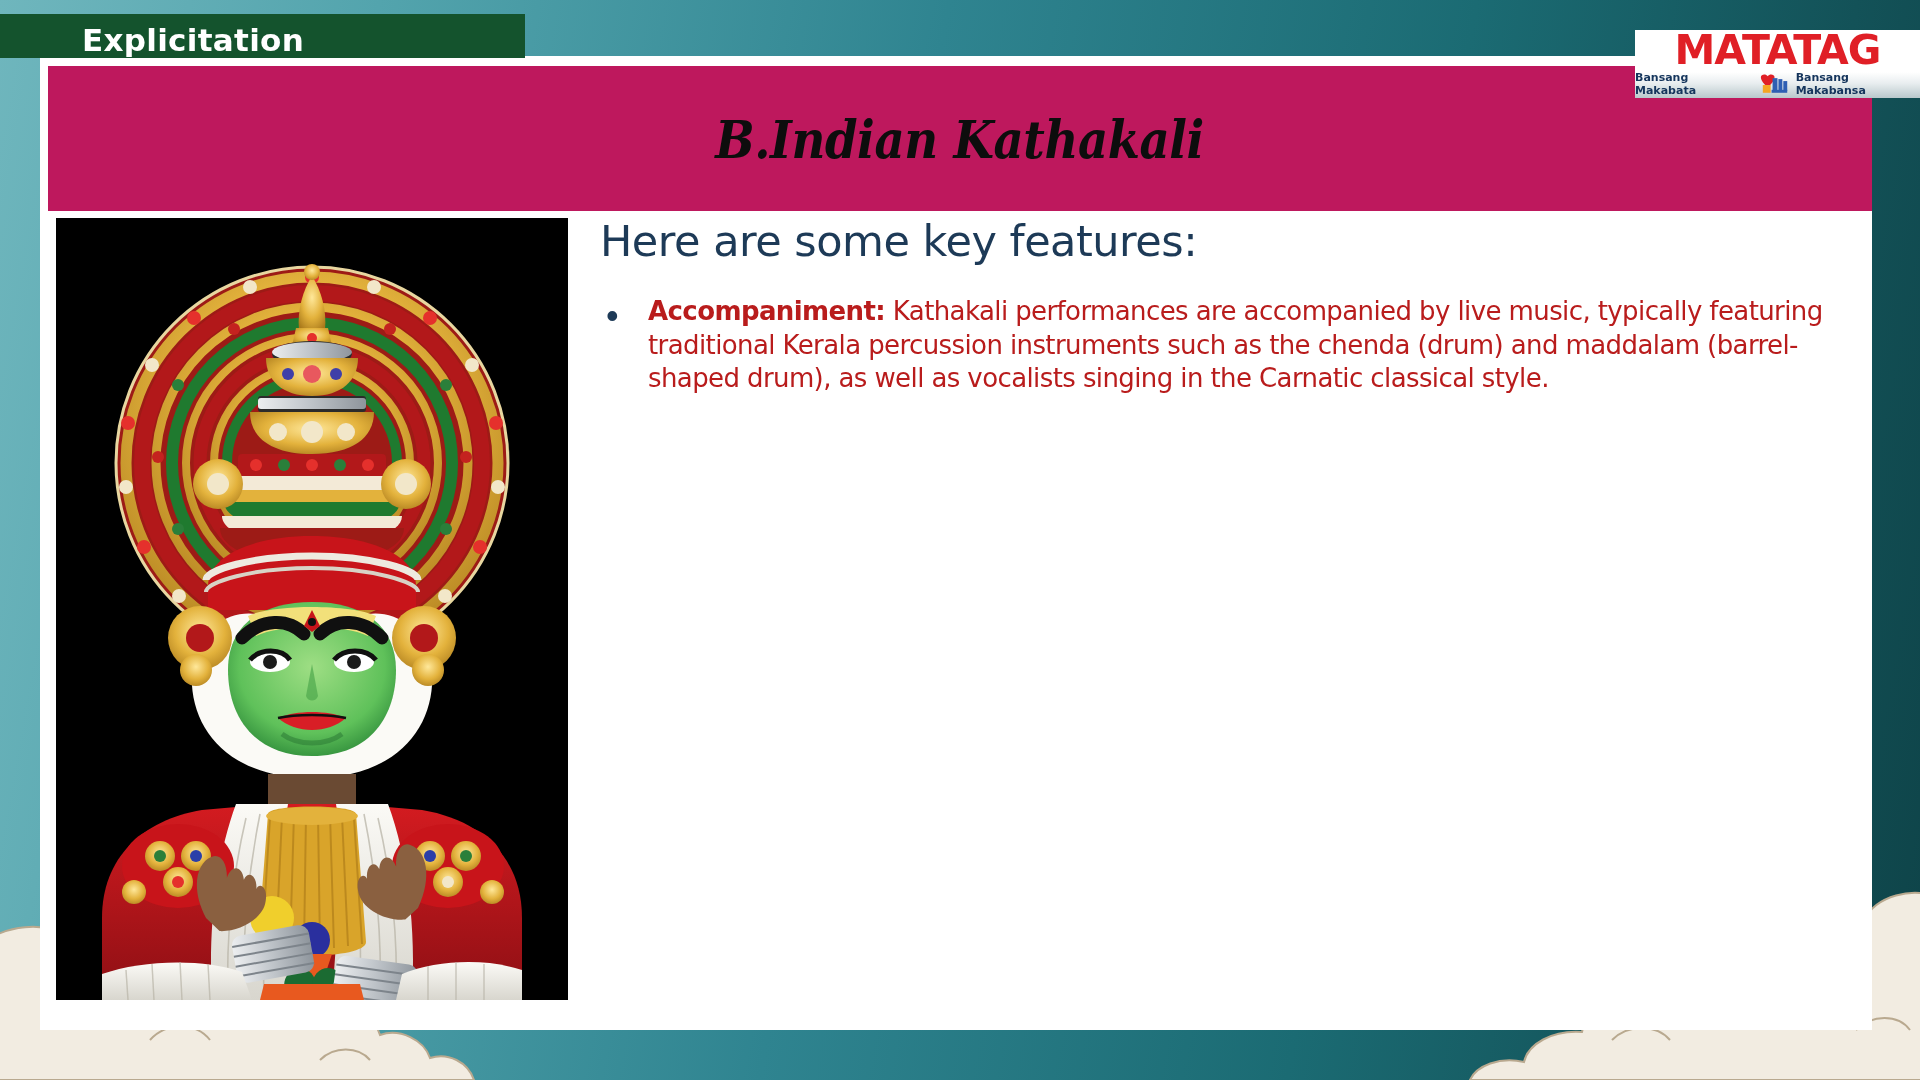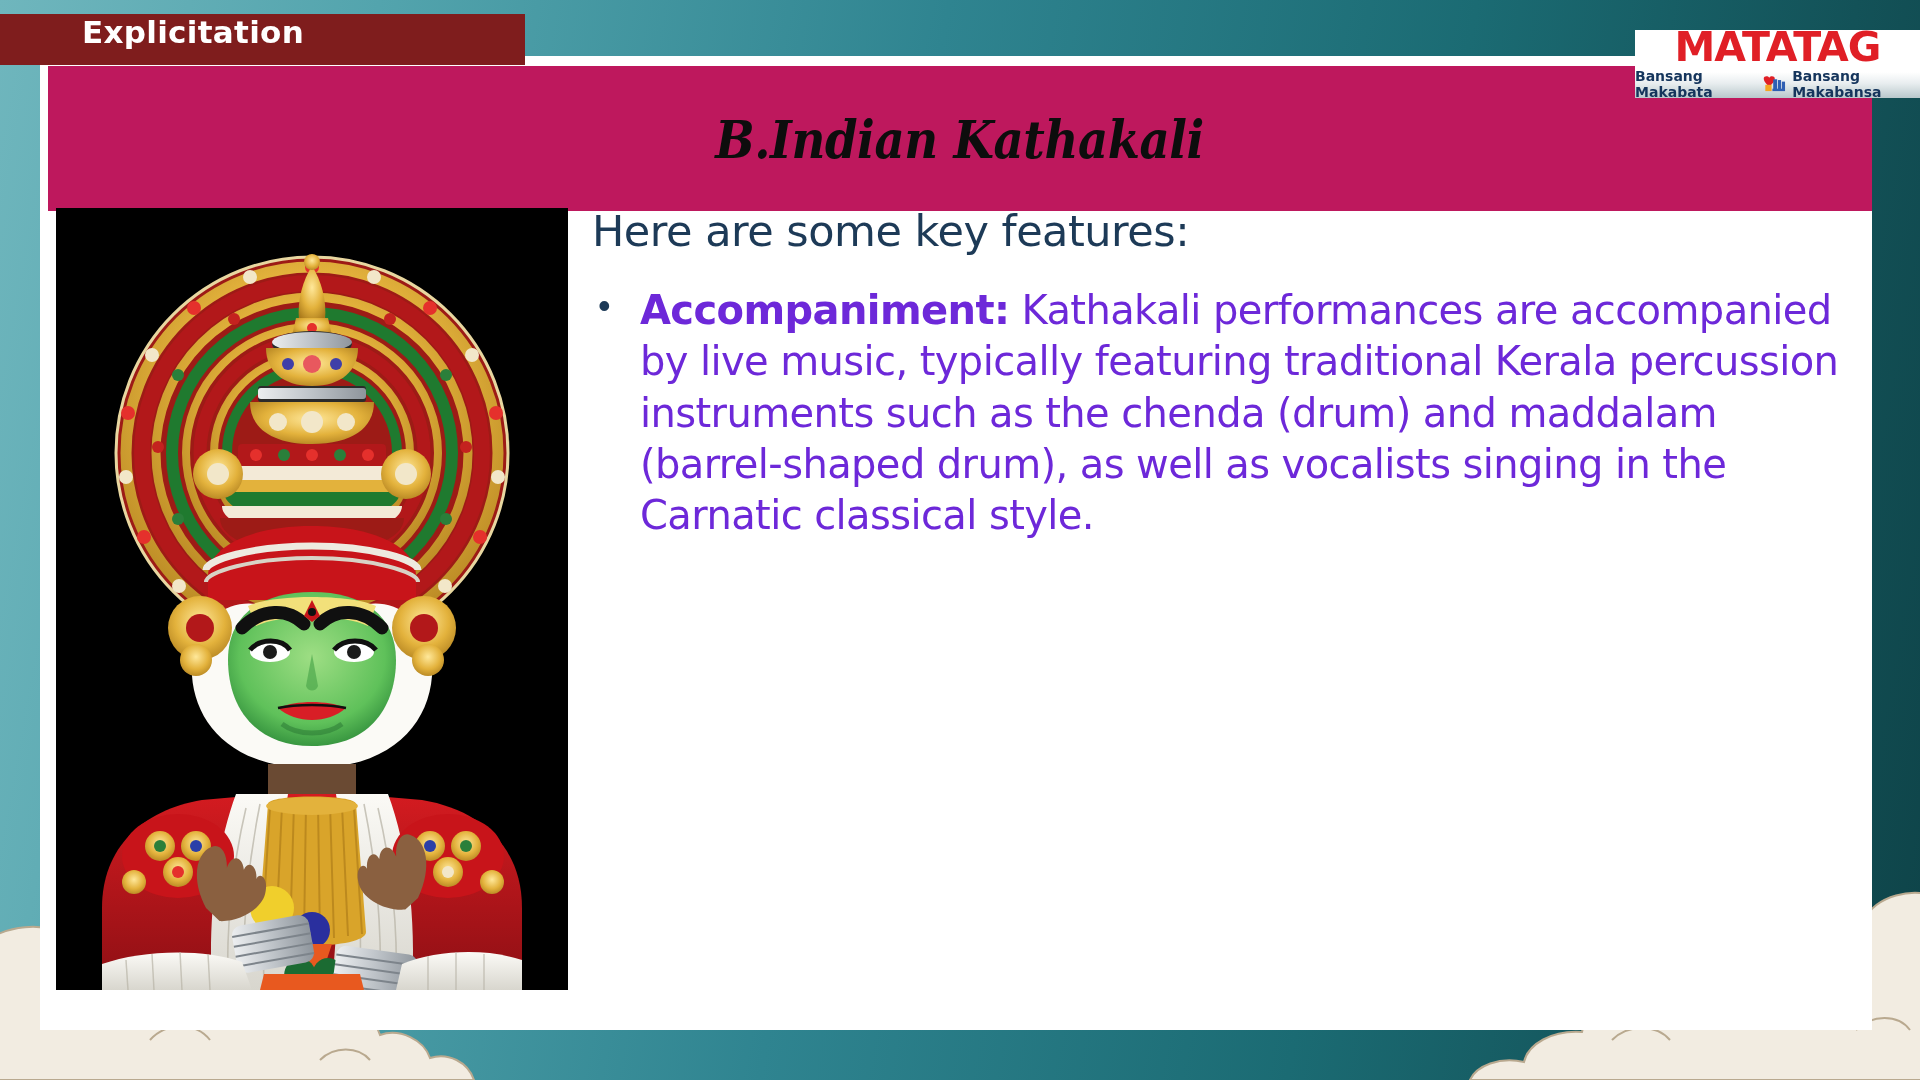--- a/index.html
+++ b/index.html
@@ -8,22 +8,22 @@
     font-family:"Liberation Sans", sans-serif;
     background:linear-gradient(100deg,#6fb6bd 0%,#53a4ad 18%,#2f8490 45%,#1b6b73 70%,#135258 88%,#0e4348 100%);
     position:relative;
   }
 
   
   .clouds { position:absolute; bottom:0; left:0; width:1920px; height:190px; pointer-events:none; z-index:1; }
 
   
   .top-banner {
-    position:absolute; left:0; top:14px; width:525px; height:51px;
-    background:#7f1d1d; z-index:6; display:flex; align-items:flex-start;
+    position:absolute; left:0; top:14px; width:525px; height:44px;
+    background:#14532d; z-index:6; display:flex; align-items:flex-end;
   }
   .top-banner .label {
     color:#ffffff; font-size:31px; font-weight:bold; letter-spacing:.3px;
     padding-left:82px; font-family:"DejaVu Sans", sans-serif;
   }
 
   
   .card {
     position:absolute; left:40px; top:56px; width:1832px; height:974px;
     background:#ffffff; z-index:3;
@@ -49,28 +49,28 @@
     position:absolute; right:0px; top:30px; width:285px; height:68px;
     background:linear-gradient(180deg,#ffffff 0%,#ffffff 62%,#e9eef0 78%,#b9c8cc 100%);
     z-index:7; display:flex; flex-direction:column; align-items:center; justify-content:center;
   }
   .logo-word {
     color:#e01f26; font-weight:bold; font-size:41px; letter-spacing:-1px;
     font-family:"DejaVu Sans", sans-serif; line-height:.95;
   }
   .logo-sub { display:flex; align-items:center; gap:5px; margin-top:1px; }
   .logo-sub span {
-    color:#15355c; font-size:14px; font-weight:bold;
+    color:#15355c; font-size:11px; font-weight:bold;
     font-family:"DejaVu Sans", sans-serif;
   }
 
   
   .body-area {
-    position:absolute; left:48px; top:208px; width:1824px; height:790px;
-    z-index:5; display:flex; gap:8px;
+    position:absolute; left:48px; top:218px; width:1824px; height:790px;
+    z-index:5; display:flex; gap:16px;
   }
 
   
   .photo-frame {
     width:512px; height:782px; flex:0 0 512px; margin-left:8px;
     background:#000000; position:relative; overflow:hidden;
   }
   .photo-frame svg { display:block; width:100%; height:100%; }
 
   
@@ -81,21 +81,21 @@
     letter-spacing:-0.5px; line-height:1.1;
     margin-bottom:30px;
   }
   .bullet-row { display:flex; align-items:flex-start; }
   .bullet-dot {
     color:#1d3a57; font-size:36px; line-height:1.18;
     width:48px; flex:0 0 48px; text-align:left; padding-left:6px;
   }
   .bullet-text {
     font-family:"DejaVu Sans", sans-serif;
-    font-size:40px; color:#6d28d9; line-height:1.28;
+    font-size:26px; color:#b91c1c; line-height:1.28;
     letter-spacing:-0.6px;
   }
   .bullet-text b { font-weight:bold; }
 </style>
 </head>
 <body>
 
 <svg class="clouds" viewBox="0 0 1920 190" preserveAspectRatio="none">
 
   <g>

